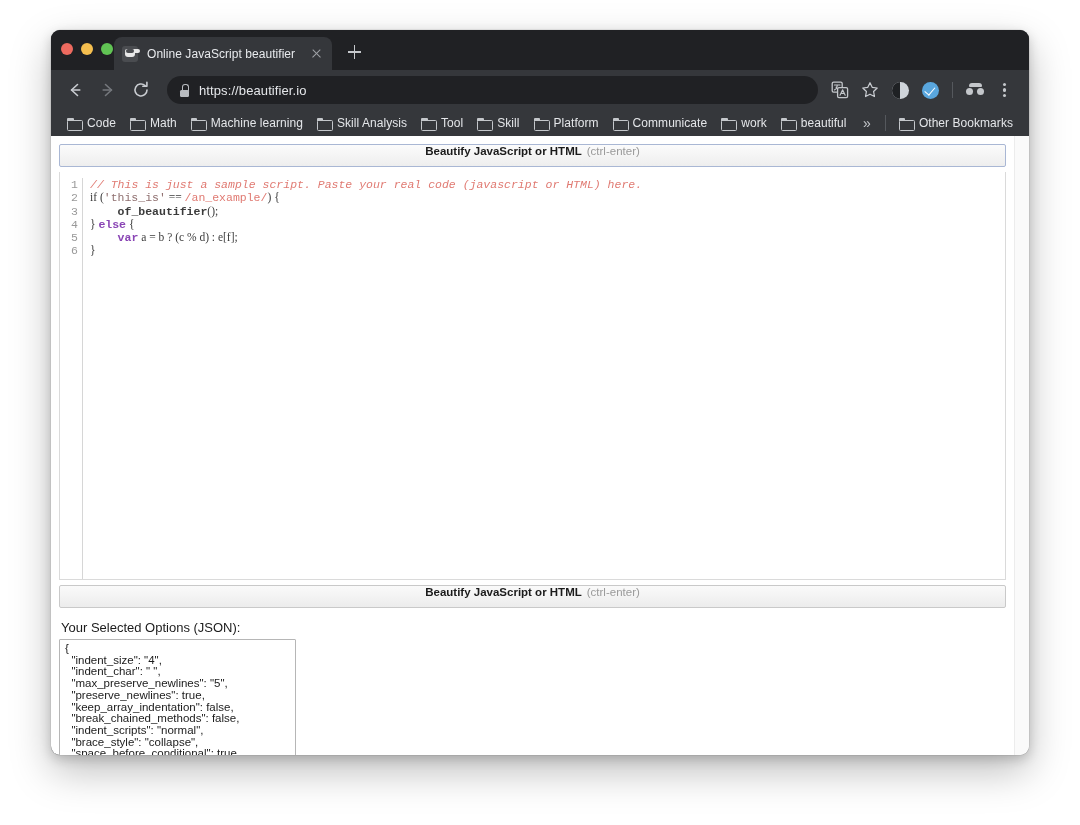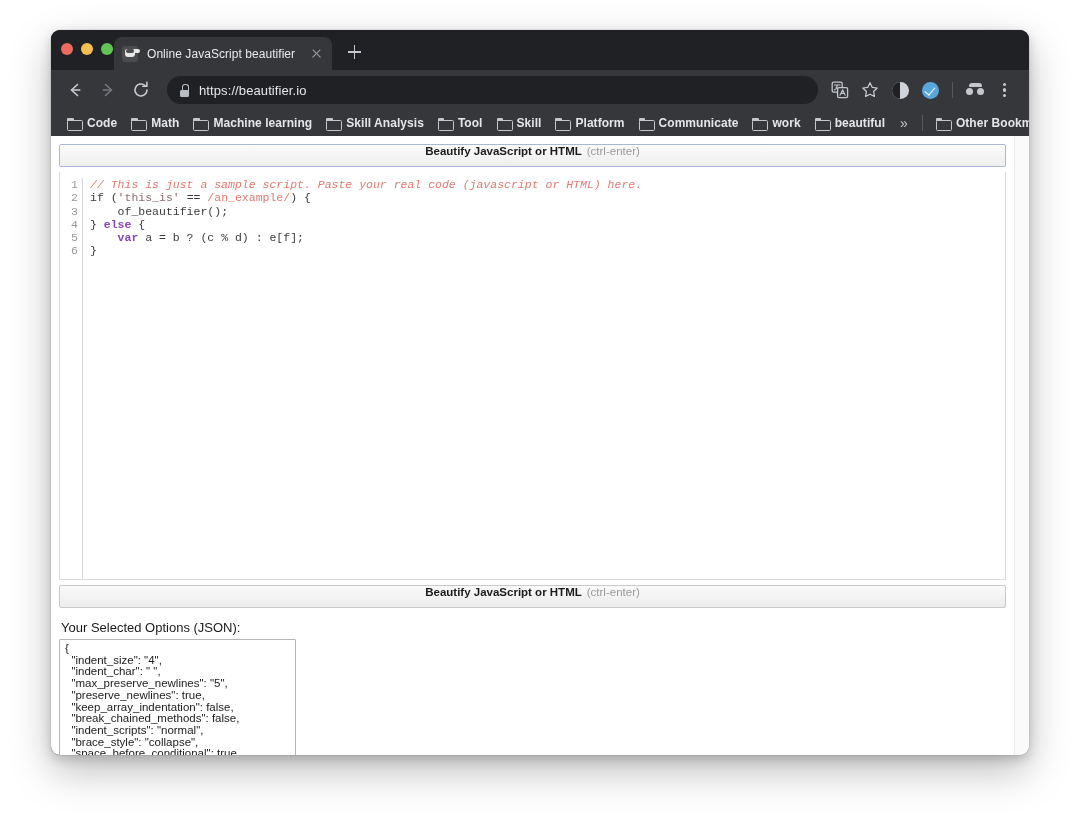--- a/index.html
+++ b/index.html
@@ -322,21 +322,20 @@
     width: 14px; height: 9px;
     border-radius: 1.5px;
     border: 1.3px solid #c4c7cb;
     background: transparent;
   }
   .bm-label {
     font-size: 12px;
     color: #e4e6e9;
     white-space: nowrap;
     letter-spacing: 0.05px;
-    font-weight: bold;
   }
   .bm-overflow {
     font-size: 14px;
     color: #c4c7cb;
     padding: 0 8px;
     flex: 0 0 auto;
     line-height: 1;
   }
   .bm-sep {
     width: 1px; height: 16px;
@@ -414,22 +413,22 @@
   .code-area {
     flex: 1 1 auto;
     padding-left: 7px;
     white-space: pre;
     color: #3c3c3c;
   }
   .c-comment { color: #e07a72; font-style: italic; }
   .c-kw      { color: #8a45b5; font-weight: bold; }
   .c-str     { color: #8f6f6f; }
   .c-regex   { color: #e07a72; }
-  .c-plain   { color: #3b3b3b; }
-  .c-fn      { color: #3b3b3b; font-weight: normal; }
+  .c-plain   { color: #3b3b3b; font-family: Liberation Serif, serif; }
+  .c-fn      { color: #3b3b3b; font-weight: bold; }
 
   .panel-header.second { margin-top: 5px; }
 
   .options-label {
     margin-top: 12px;
     font-size: 13px;
     color: #1b1b1b;
     padding-left: 2px;
   }
 

